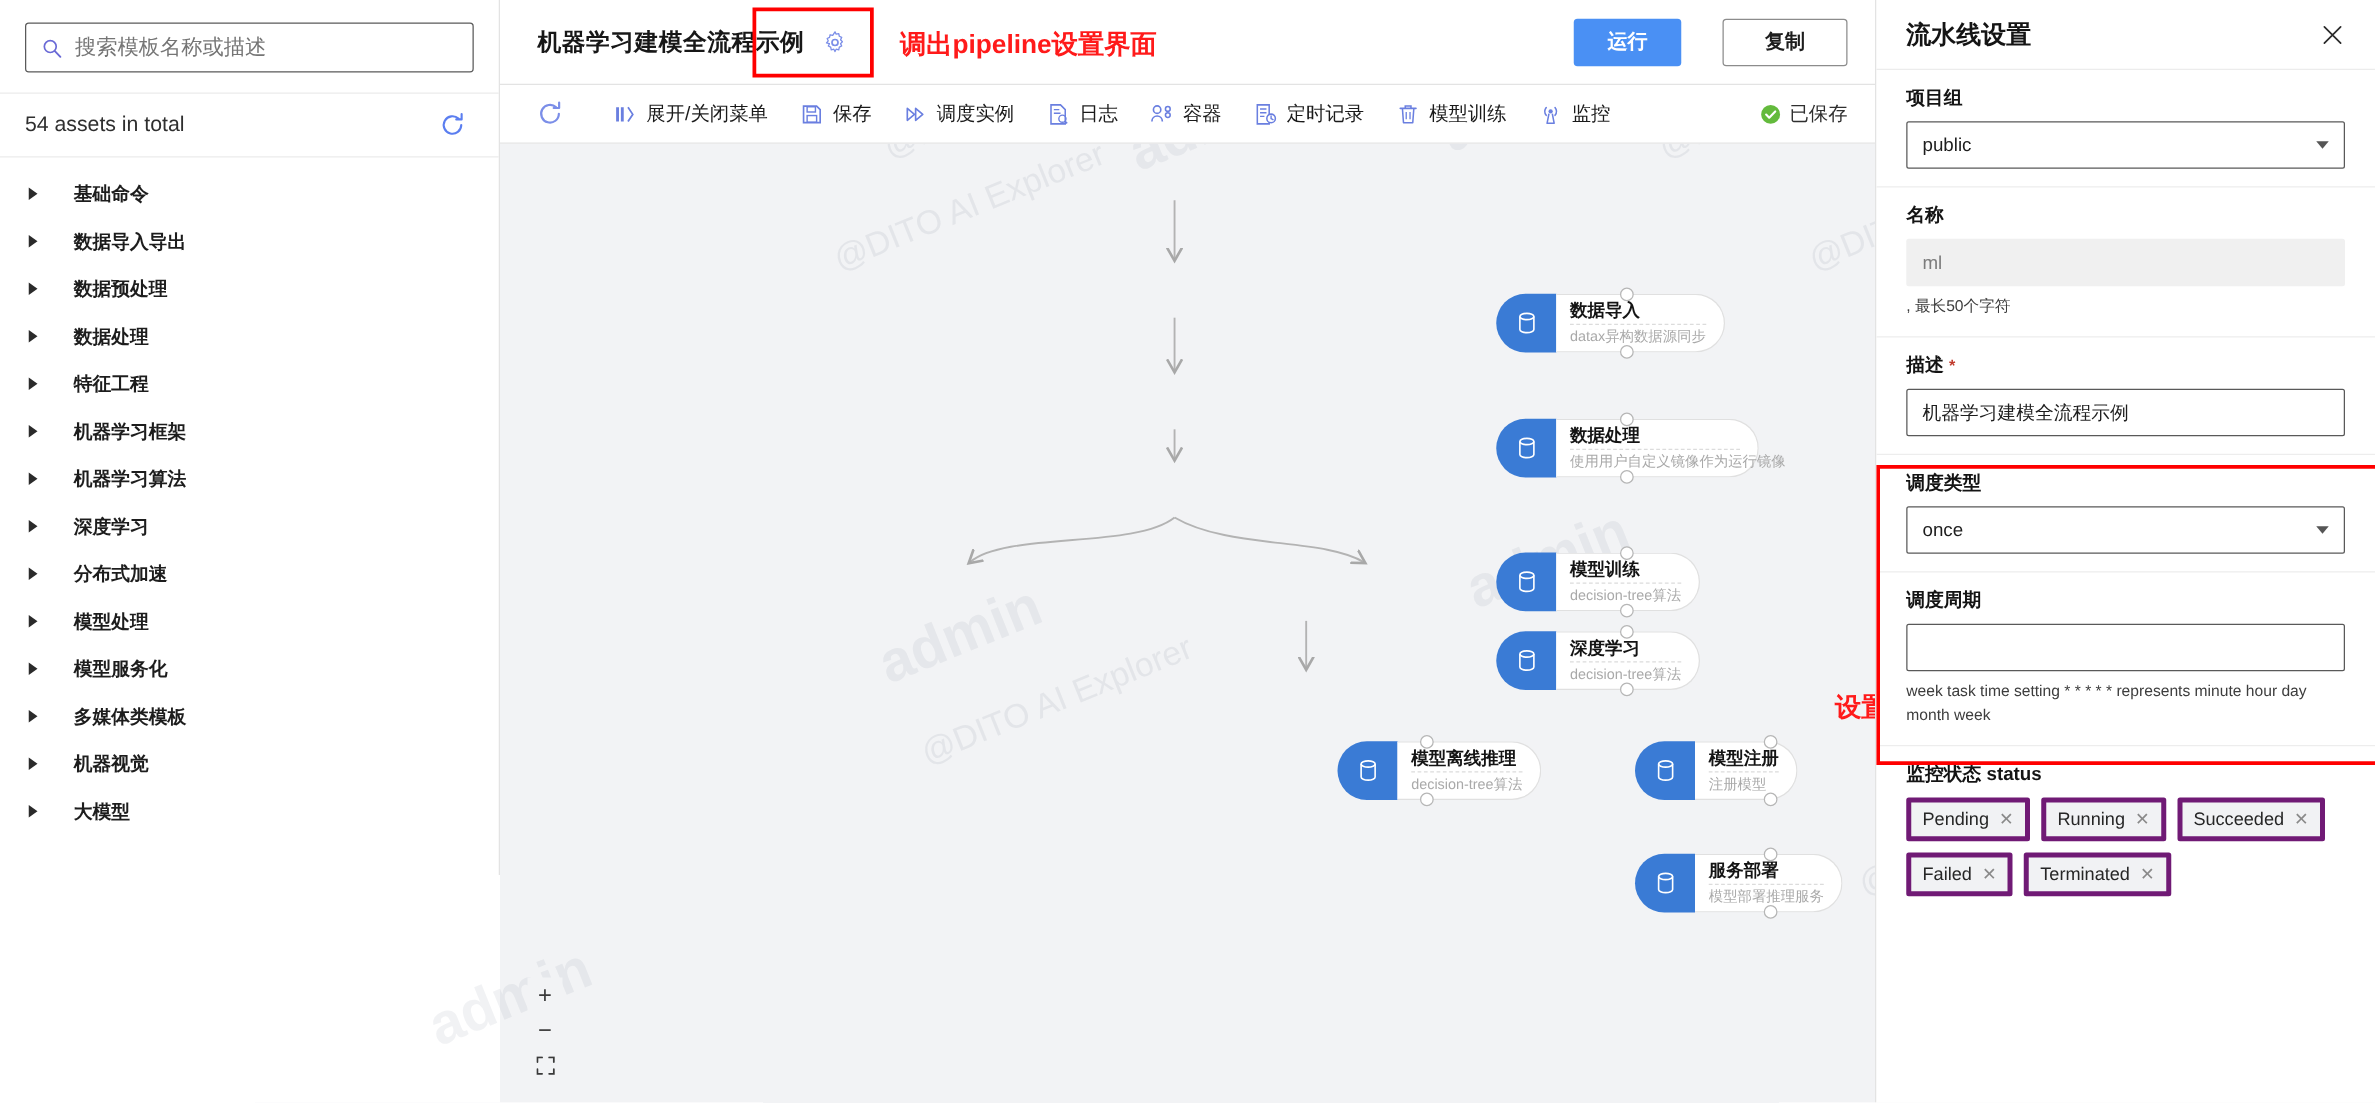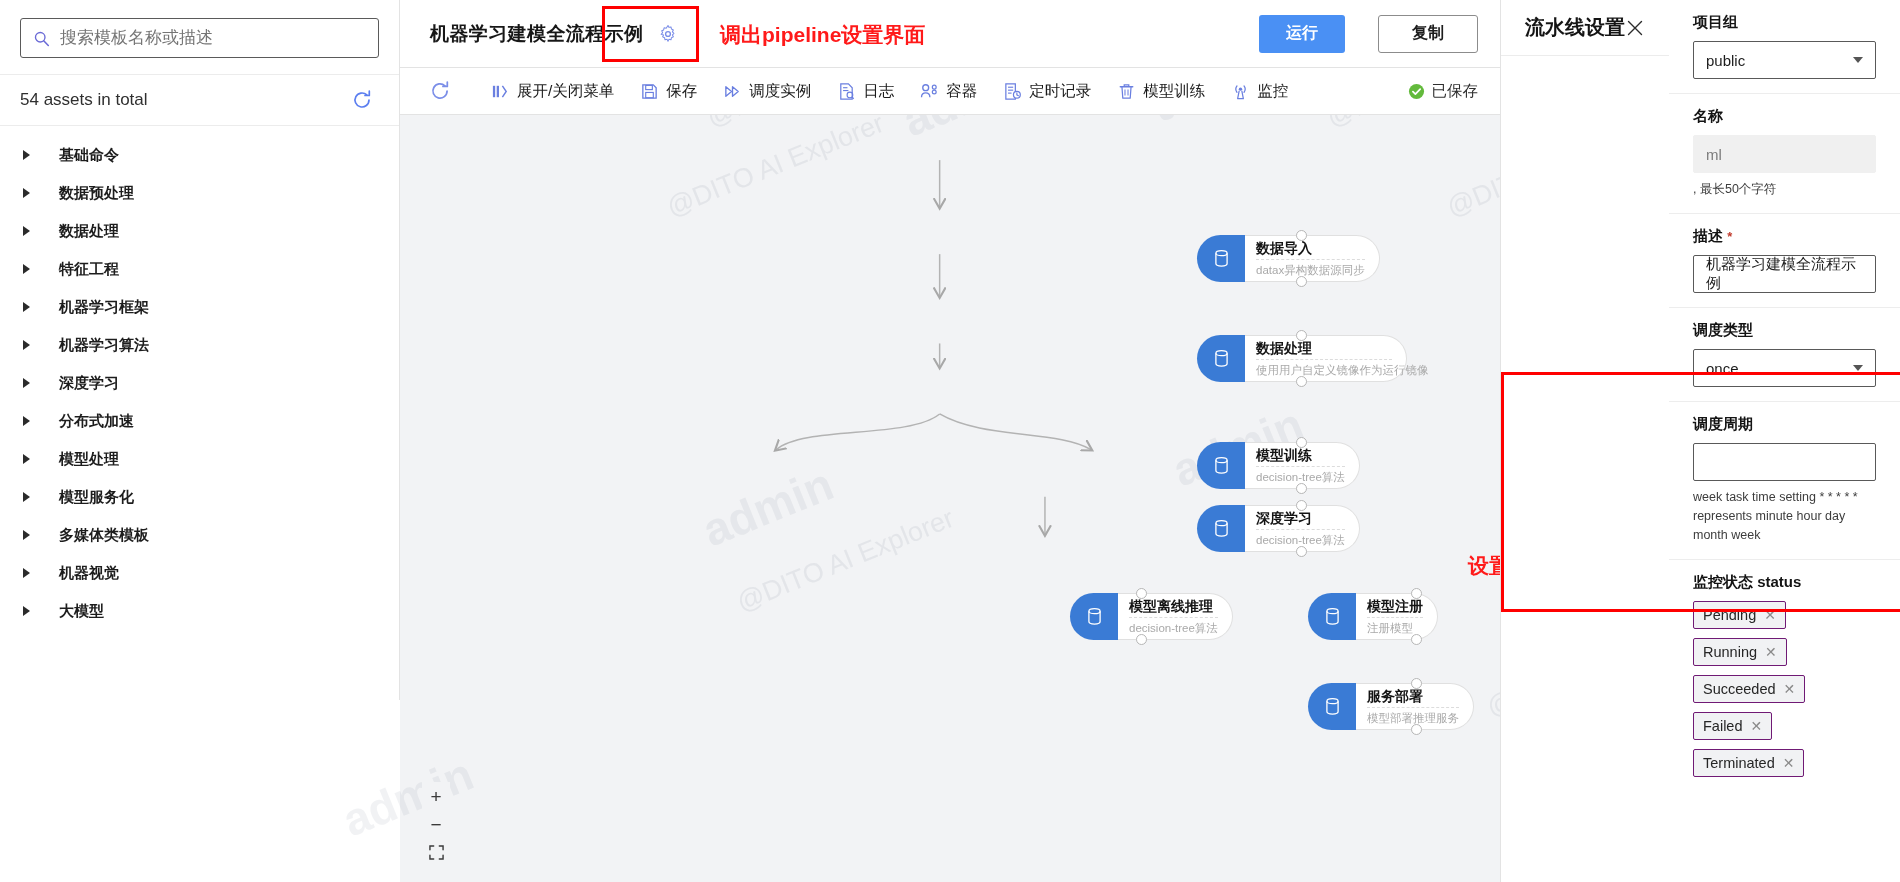--- a/index.html
+++ b/index.html
@@ -148,21 +148,21 @@
     width: 28px; height: 28px; background: #f2f3f5; border: none;
     display: flex; align-items: center; justify-content: center;
     cursor: pointer; color: #3a3a3a; font-size: 19px; line-height: 1;
     font-family: "Liberation Sans", sans-serif;
   }
 
   
   .panel {
     width: 400px; flex: 0 0 400px; background: #fff;
     border-left: 1px solid #e3e3e3; position: relative; z-index: 7;
-    display: flex; flex-direction: row; overflow: hidden;
+    display: flex; flex-direction: column; overflow: hidden;
   }
   .panel-head {
     height: 56px; display: flex; align-items: center;
     padding: 0 24px; border-bottom: 1px solid #ececec;
   }
   .panel-title { font-size: 20px; font-weight: 700; color: #141414; }
   .panel-close { margin-left: auto; cursor: pointer; width: 20px; height: 20px; }
   .panel-body { flex: 1; overflow: hidden; }
   .field { padding: 13px 24px 14px 24px; border-bottom: 1px solid #ededed; position: relative; }
   .field.noborder { border-bottom: none; }
@@ -177,21 +177,21 @@
   .ctl.readonly { background: #f0f0f0; border-color: #f0f0f0; color: #7c7c7c; }
   .ctl.select { justify-content: space-between; cursor: pointer; }
   .chev {
     width: 0; height: 0; border-left: 5.5px solid transparent;
     border-right: 5.5px solid transparent; border-top: 6px solid #555;
   }
   .hint { font-size: 12.5px; color: #3d3d3d; margin-top: 7px; line-height: 19px; }
   .tags { display: flex; flex-wrap: wrap; gap: 9px; margin-top: 4px; }
   .tag {
     display: flex; align-items: center; gap: 8px;
-    background: #f1f2f4; border: 1px solid #701a75; border-radius: 2px;
+    background: #f1f2f4; border: 4px solid #701a75; border-radius: 2px;
     padding: 5px 9px; font-size: 14.5px; color: #262626; cursor: default;
   }
   .tag-x { color: #8a8a8a; cursor: pointer; font-size: 14px; }
   .panel-annot {
     position: absolute; border: 3px solid #ff0000; pointer-events: none; z-index: 9;
   }
 </style>
 </head>
 <body>
 
@@ -213,20 +213,24 @@
       <svg class="refresh-ic" viewBox="0 0 22 22">
         <path d="M18 11a7 7 0 1 1-2.2-5.1" fill="none" stroke="#5b7ef0" stroke-width="1.7" stroke-linecap="round"></path>
         <path d="M18.3 2.2v4.3h-4.3" fill="none" stroke="#5b7ef0" stroke-width="1.7" stroke-linecap="round" stroke-linejoin="round"></path>
       </svg>
     </div>
 
     <nav class="tree">
       <div class="tree-item">
         <span class="caret"></span>
         <span>基础命令</span>
+      </div>
+      <div class="tree-item">
+        <span class="caret"></span>
+        <span>数据导入导出</span>
       </div>
       <div class="tree-item">
         <span class="caret"></span>
         <span>数据预处理</span>
       </div>
       <div class="tree-item">
         <span class="caret"></span>
         <span>数据处理</span>
       </div>
       <div class="tree-item">

